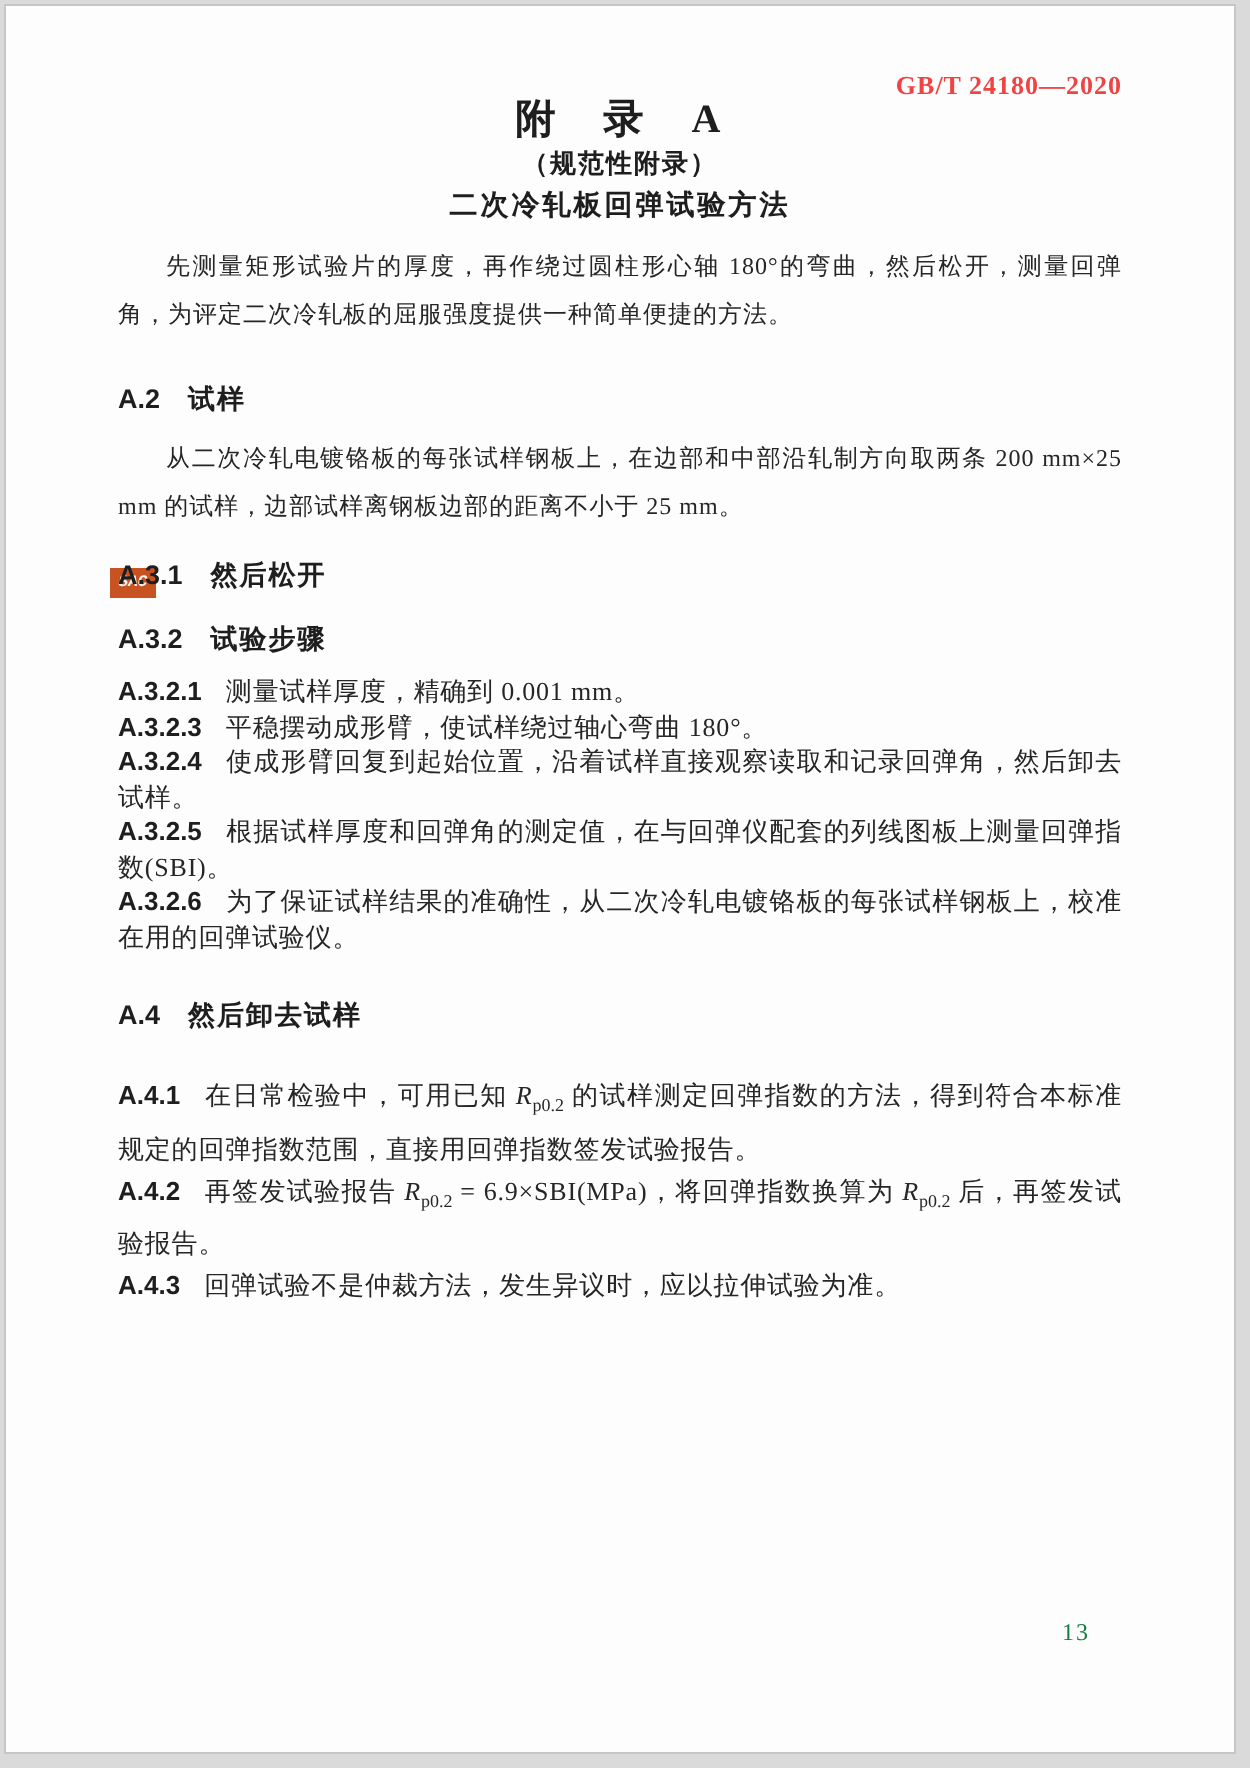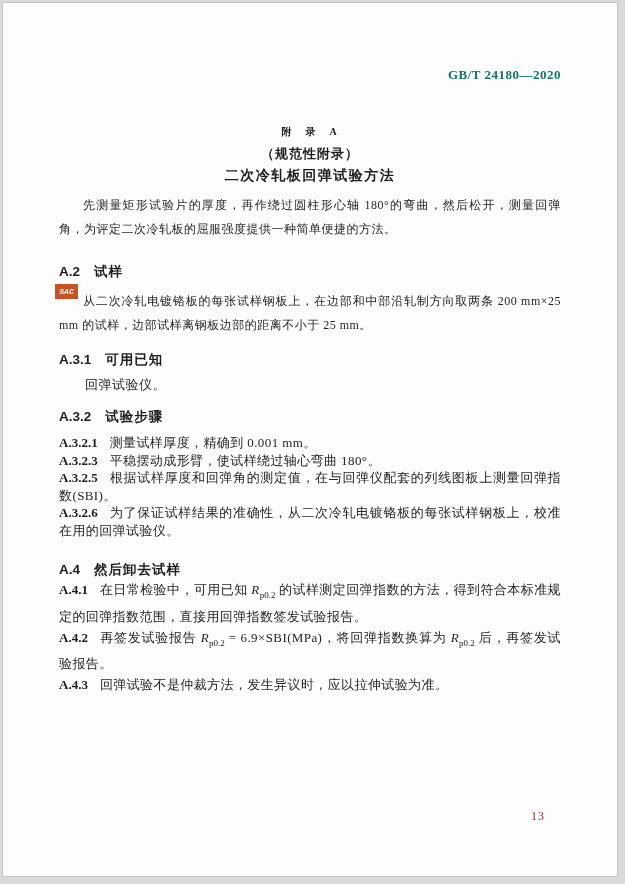--- a/index.html
+++ b/index.html
@@ -17,30 +17,30 @@
     width: 614px; height: 873px;
     background: #fdfdfd;
     border: 1px solid #c6c6c6;
   }
   .content {
     position: relative;
     padding: 0 56px;
     z-index: 1;
   }
   .doc-number {
-    padding-top: 64px;
+    padding-top: 32px;
     text-align: right;
     font-size: 13px;
     font-weight: bold;
     line-height: 16px;
     letter-spacing: 0.5px;
-    color: #0f766e;
+    color: #ef4444;
   }
   .title { text-align: center; font-weight: bold; color: #1e1e1e; }
-  .t1 { margin-top: 40px; font-size: 10px; line-height: 18px; letter-spacing: 2px; }
+  .t1 { font-size: 20px; line-height: 18px; letter-spacing: 2px; }
   .t2 { margin-top: 4px;  font-size: 13px;   line-height: 18px; letter-spacing: 1px; }
   .t3 { margin-top: 4px;  font-size: 14px;   line-height: 18px; letter-spacing: 1.5px; }
   .sec, .subsec {
     font-family: "Liberation Sans", sans-serif;
     font-weight: bold;
     font-size: 13.5px;
     line-height: 18px;
     color: #1e1e1e;
     margin: 0;
     letter-spacing: 1px;
@@ -64,42 +64,42 @@
     text-indent: 2em;
   }
   .steps { margin-top: 8px; }
   .step {
     margin: 0;
     font-size: 13px;
     line-height: 17.5px;
     letter-spacing: 0.4px;
     text-align: justify;
   }
-  .a4items { margin-top: 0; }
+  .a4items { margin-top: 20px; }
   .a4item {
     margin: 0;
     font-size: 13px;
     line-height: 21px;
     letter-spacing: 0.4px;
     text-align: justify;
   }
   .step .no, .a4item .no {
-    font-family: Liberation Serif, serif;
+    font-family: Liberation Sans, sans-serif;
     font-weight: bold;
     letter-spacing: 0;
     margin-right: 12px;
     color: #1e1e1e;
   }
   .formula i { font-family: "Liberation Serif", serif; }
   .formula sub { font-size: 9px; letter-spacing: 0; }
   .pageno {
     position: absolute;
     left: 528px; top: 806px;
     font-size: 12px;
-    color: #b91c1c;
+    color: #15803d;
     letter-spacing: 1px;
   }
   .watermark {
     position: absolute;
     left: 52px; top: 281px;
     width: 23px; height: 15px;
     background: #c2410c;
     opacity: 0.9;
     z-index: 0;
     display: flex; align-items: center; justify-content: center;
@@ -127,28 +127,28 @@
     <div class="title t1">附　录　A</div>
     <div class="title t2">（规范性附录）</div>
     <div class="title t3">二次冷轧板回弹试验方法</div>
 
     <p class="para">先测量矩形试验片的厚度，再作绕过圆柱形心轴 180°的弯曲，然后松开，测量回弹角，为评定二次冷轧板的屈服强度提供一种简单便捷的方法。</p>
 
     <h2 class="sec"><span class="no">A.2</span><span>试样</span></h2>
     <p class="para">从二次冷轧电镀铬板的每张试样钢板上，在边部和中部沿轧制方向取两条 200 mm×25 mm 的试样，边部试样离钢板边部的距离不小于 25 mm。</p>
 
 
-    <h3 class="subsec"><span class="no">A.3.1</span><span>可用已知</span></h3>
-    <p class="p-inst">回弹试验仪。</p>
+    <h3 class="subsec"><span class="no">A.3.1</span><span>然后松开</span></h3>
 
     <h3 class="subsec"><span class="no">A.3.2</span><span>试验步骤</span></h3>
 
     <div class="steps">
       <p class="step"><span class="no">A.3.2.1</span><span>测量试样厚度，精确到 0.001 mm。</span></p>
       <p class="step"><span class="no">A.3.2.3</span><span>平稳摆动成形臂，使试样绕过轴心弯曲 180°。</span></p>
+      <p class="step"><span class="no">A.3.2.4</span><span>使成形臂回复到起始位置，沿着试样直接观察读取和记录回弹角，然后卸去试样。</span></p>
       <p class="step"><span class="no">A.3.2.5</span><span>根据试样厚度和回弹角的测定值，在与回弹仪配套的列线图板上测量回弹指数(SBI)。</span></p>
       <p class="step"><span class="no">A.3.2.6</span><span>为了保证试样结果的准确性，从二次冷轧电镀铬板的每张试样钢板上，校准在用的回弹试验仪。</span></p>
     </div>
 
     <h2 class="sec"><span class="no">A.4</span><span>然后卸去试样</span></h2>
 
     <div class="a4items">
       <p class="a4item"><span class="no">A.4.1</span><span>在日常检验中，可用已知 </span><span class="formula"><i>R</i><sub>p0.2</sub></span><span> 的试样测定回弹指数的方法，得到符合本标准规定的回弹指数范围，直接用回弹指数签发试验报告。</span></p>
       <p class="a4item"><span class="no">A.4.2</span><span>再签发试验报告 </span><span class="formula"><i>R</i><sub>p0.2</sub></span><span> = 6.9×SBI(MPa)，将回弹指数换算为 </span><span class="formula"><i>R</i><sub>p0.2</sub></span><span> 后，再签发试验报告。</span></p>
       <p class="a4item"><span class="no">A.4.3</span><span>回弹试验不是仲裁方法，发生异议时，应以拉伸试验为准。</span></p>

